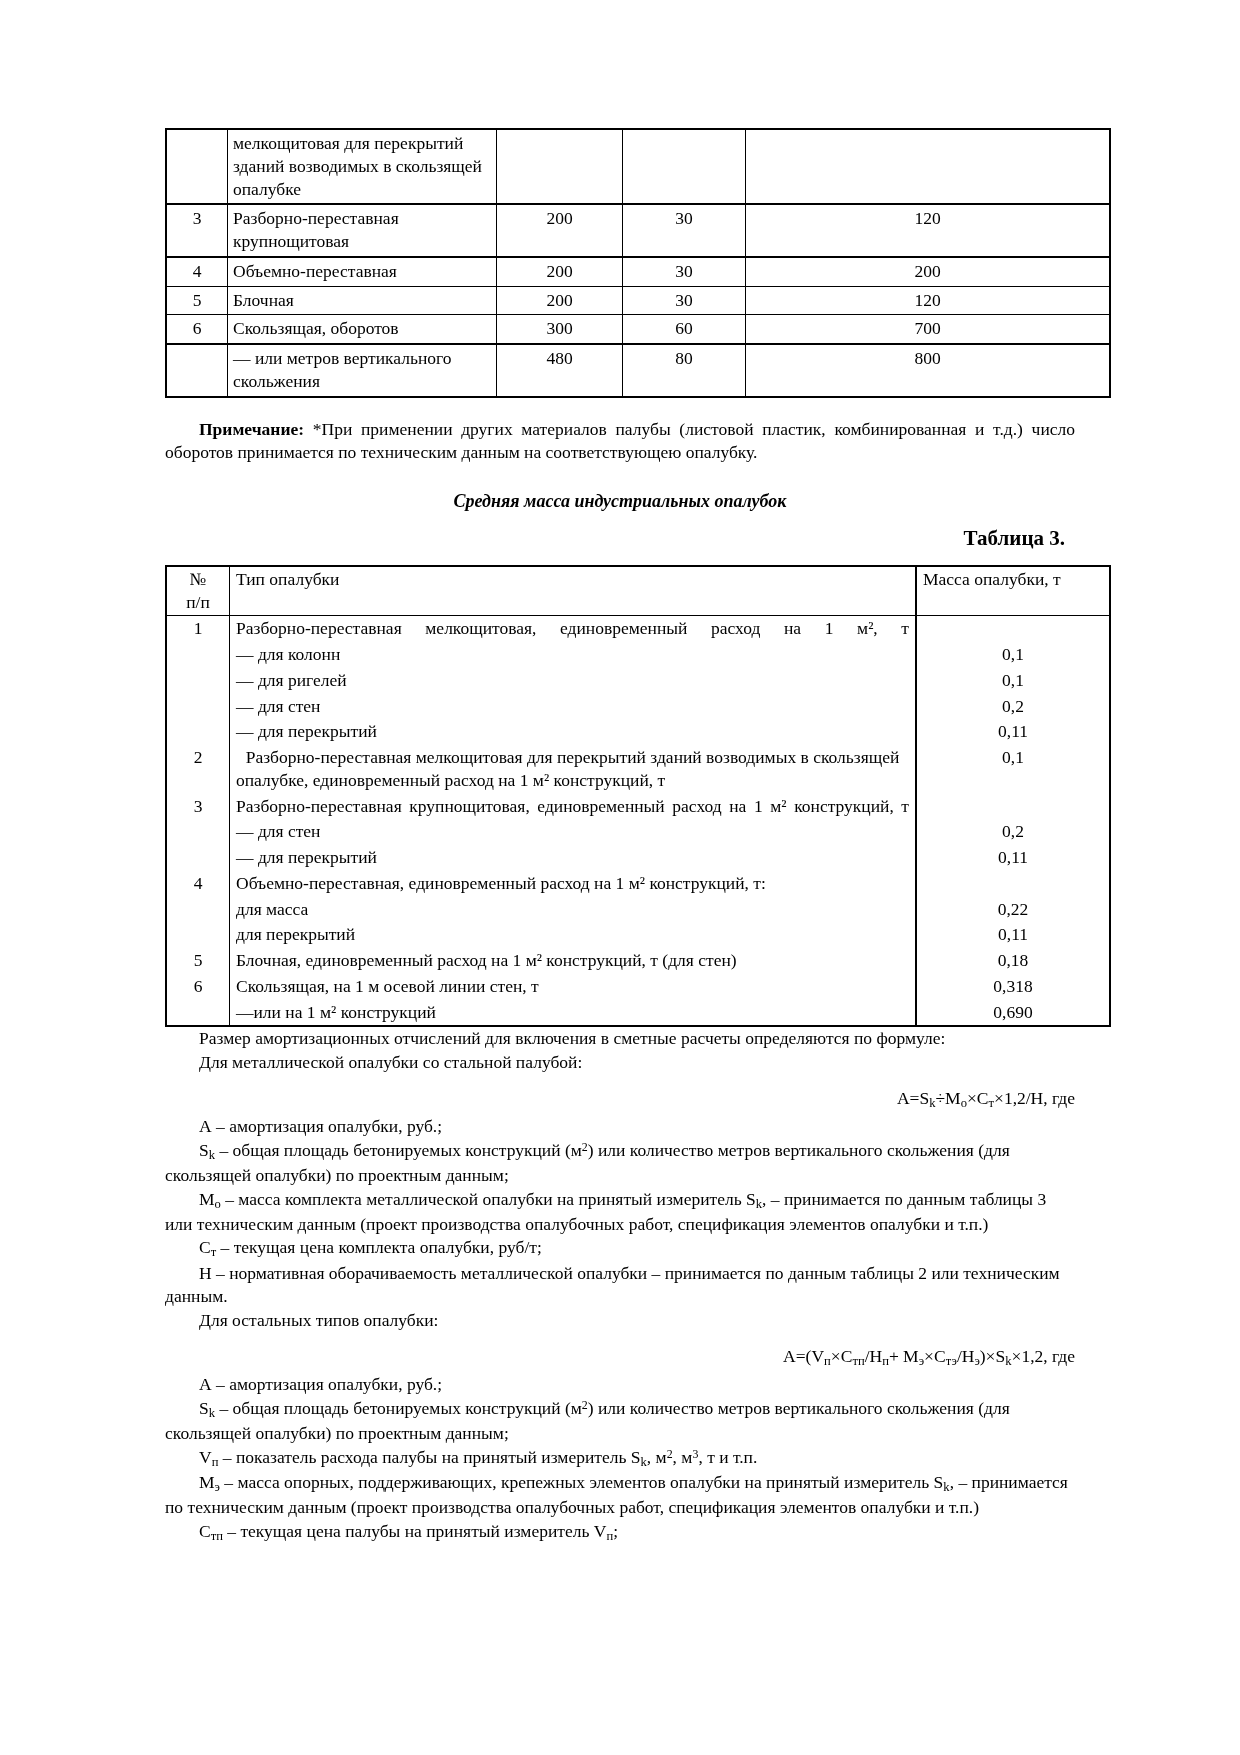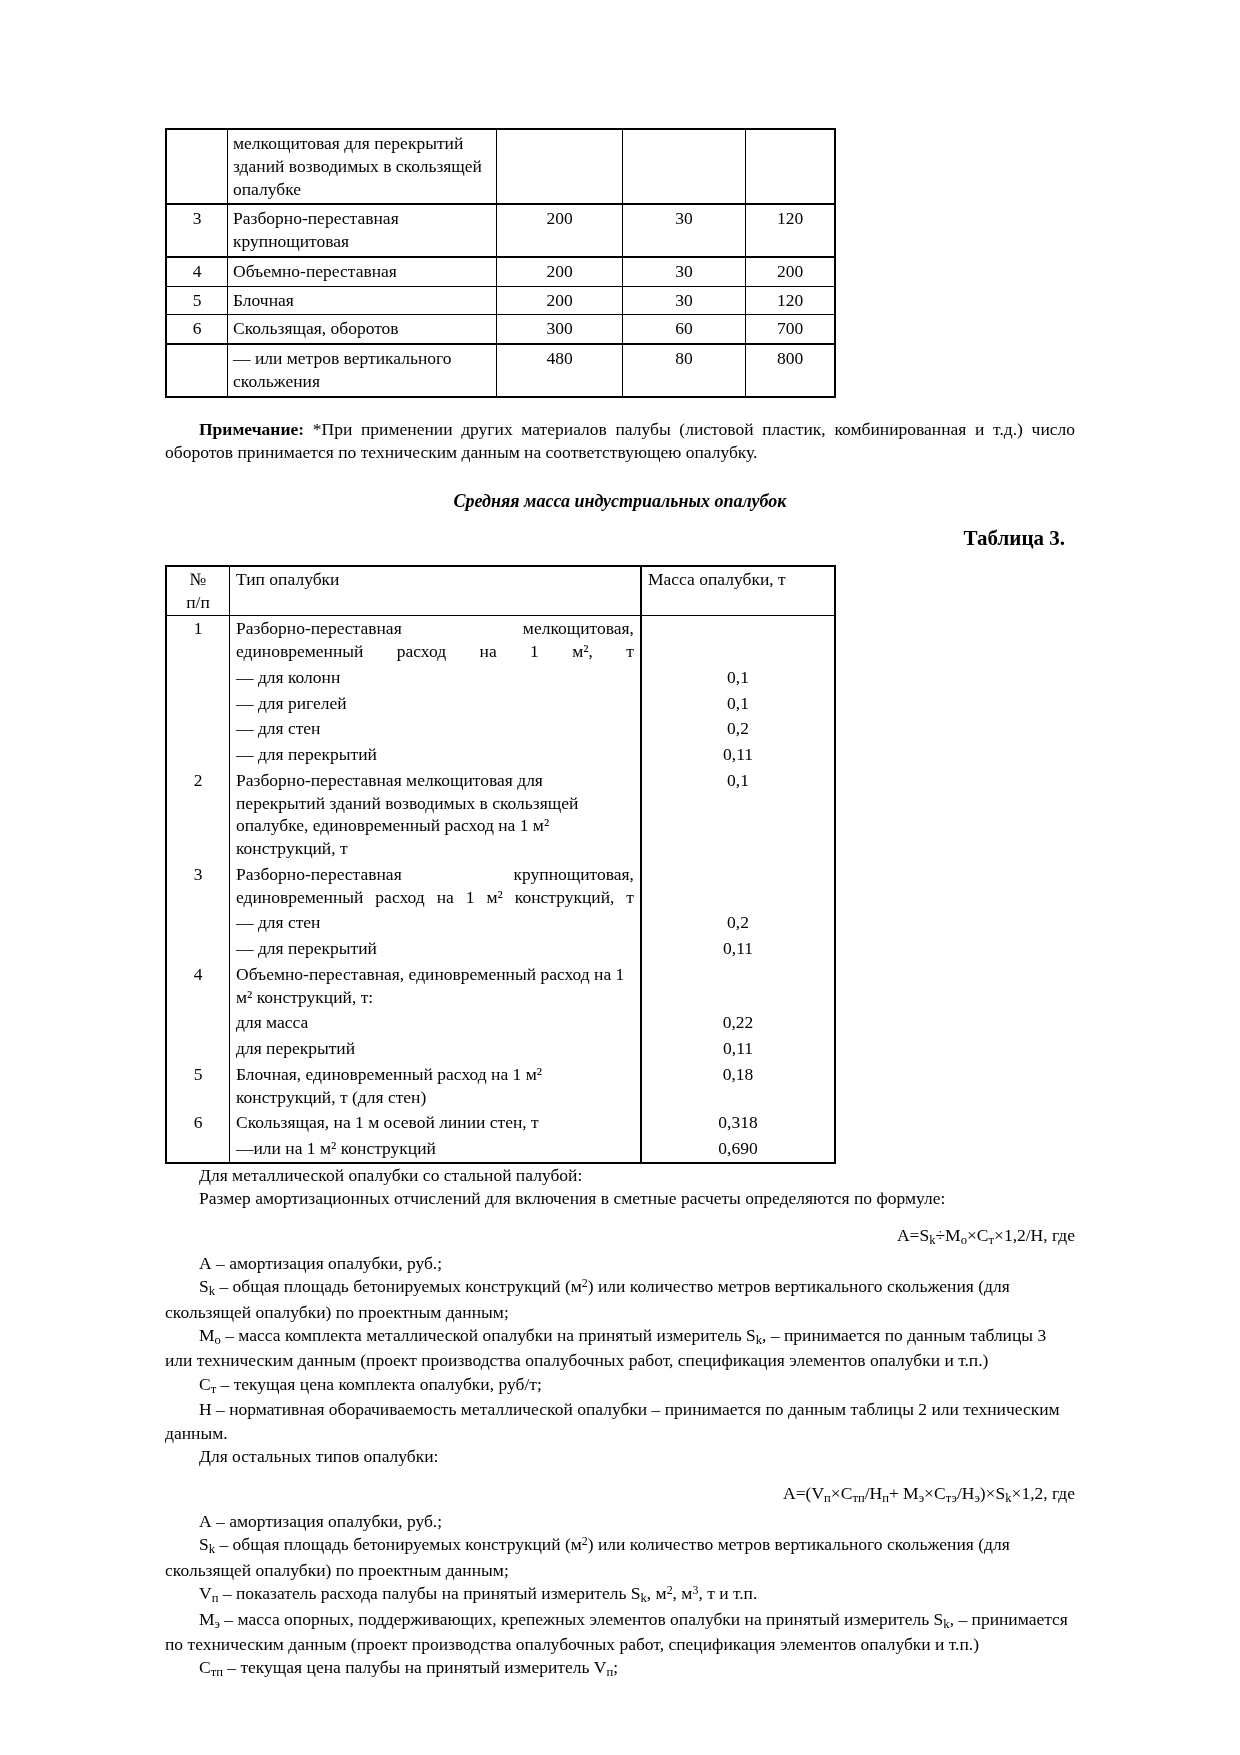--- a/index.html
+++ b/index.html
@@ -14,21 +14,21 @@
   .page{
     position:relative;
     width:1240px;
     min-height:1755px;
     box-sizing:border-box;
     padding:128px 165px 40px 165px;
   }
   
   table{
     border-collapse:collapse;
-    width:671px;
+    width:946px;
     table-layout:fixed;
     font-size:17.5px;
     line-height:1.30;
   }
   table td,table th{
     border:1px solid #000;
     padding:2px 5px 3px 5px;
     vertical-align:top;
     font-weight:normal;
   }
@@ -42,21 +42,21 @@
   .t1 .outer-r{border-right-width:2px;}
   table.t1{border-top:2px solid #000;border-bottom:2px solid #000;border-left:2px solid #000;border-right:2px solid #000;}
 
   
   table.t3{border:2px solid #000;}
   .t3 .c-num{width:50px;text-align:center;}
   .t3 .c-desc{width:auto;text-align:left;}
   .t3 .c-val{width:180px;text-align:center;}
   .t3 td{padding:1px 6px 2px 6px;}
   .t3 .just{text-align:justify;text-align-last:justify;}
-  .t3 .nojust{text-align:left;text-align-last:left;}
+  .t3 .nojust{text-align:center;text-align-last:left;}
   .t3 .thickright{border-right:2px solid #000;}
 
   
   p{margin:0;}
   .note{
     margin-top:20px;
     font-size:17.5px;
     line-height:1.35;
     text-align:justify;
     text-indent:34px;
@@ -231,22 +231,22 @@
       </tr>
       <tr>
         <td class="c-num" style="border:none;border-left:2px solid #000;"></td>
         <td class="c-desc nojust thickright" style="border-top:none;border-bottom:none;">—или на 1 м² конструкций</td>
         <td class="c-val" style="border:none;border-right:2px solid #000;">0,690</td>
       </tr>
     </tbody>
   </table>
 
   <div class="body-text">
+    <span class="ind">Размер амортизационных отчислений для включения в сметные расчеты определяются по формуле:</span>
     <span class="ind">Для металлической опалубки со стальной палубой:</span>
-    <span class="ind">Размер амортизационных отчислений для включения в сметные расчеты определяются по формуле:</span>
     <span class="formula">A=S<sub>k</sub>÷M<sub>o</sub>×C<sub>т</sub>×1,2/H, где</span>
     <span class="ind">А – амортизация опалубки, руб.;</span>
     <span class="ind">S<sub>k</sub> – общая площадь бетонируемых конструкций (м<sup>2</sup>) или количество метров вертикального скольжения (для скользящей опалубки) по проектным данным;</span>
     <span class="ind">М<sub>o</sub> – масса комплекта металлической опалубки на принятый измеритель S<sub>k</sub>, – принимается по данным таблицы 3 или техническим данным (проект производства опалубочных работ, спецификация элементов опалубки и т.п.)</span>
     <span class="ind">C<sub>т</sub> – текущая цена комплекта опалубки, руб/т;</span>
     <span class="ind">Н – нормативная оборачиваемость металлической опалубки – принимается по данным таблицы 2 или техническим данным.</span>
     <span class="ind">Для остальных типов опалубки:</span>
     <span class="formula">A=(V<sub>п</sub>×C<sub>тп</sub>/H<sub>п</sub>+ M<sub>э</sub>×C<sub>тэ</sub>/H<sub>э</sub>)×S<sub>k</sub>×1,2, где</span>
     <span class="ind">А – амортизация опалубки, руб.;</span>
     <span class="ind">S<sub>k</sub> – общая площадь бетонируемых конструкций (м<sup>2</sup>) или количество метров вертикального скольжения (для скользящей опалубки) по проектным данным;</span>

